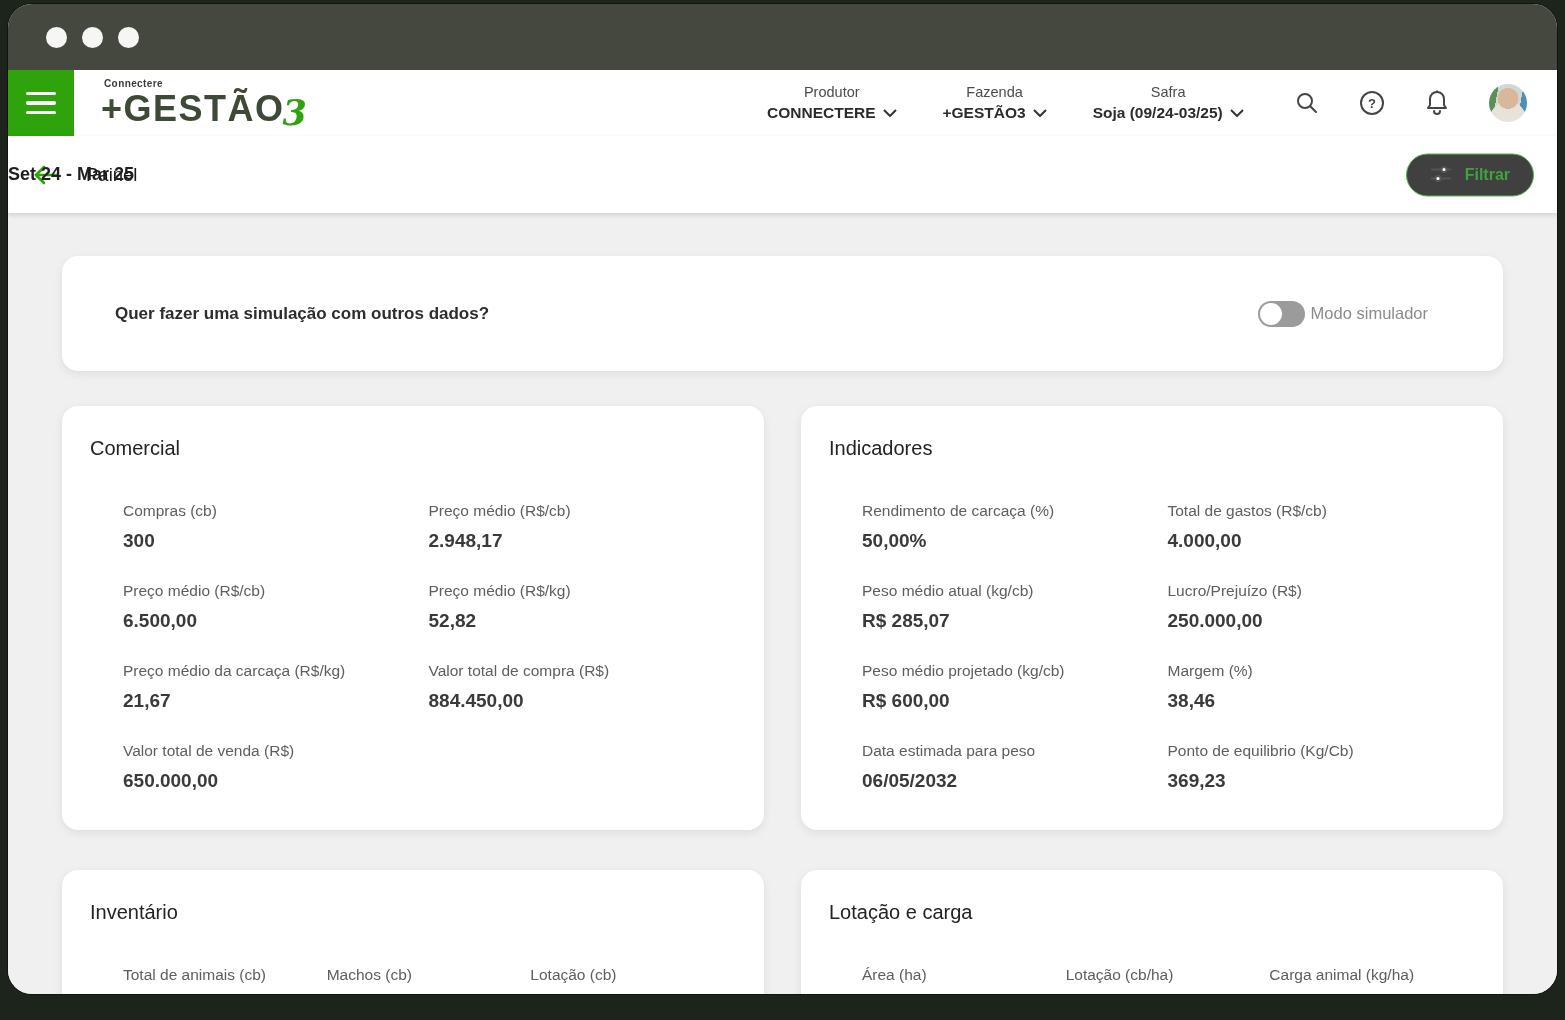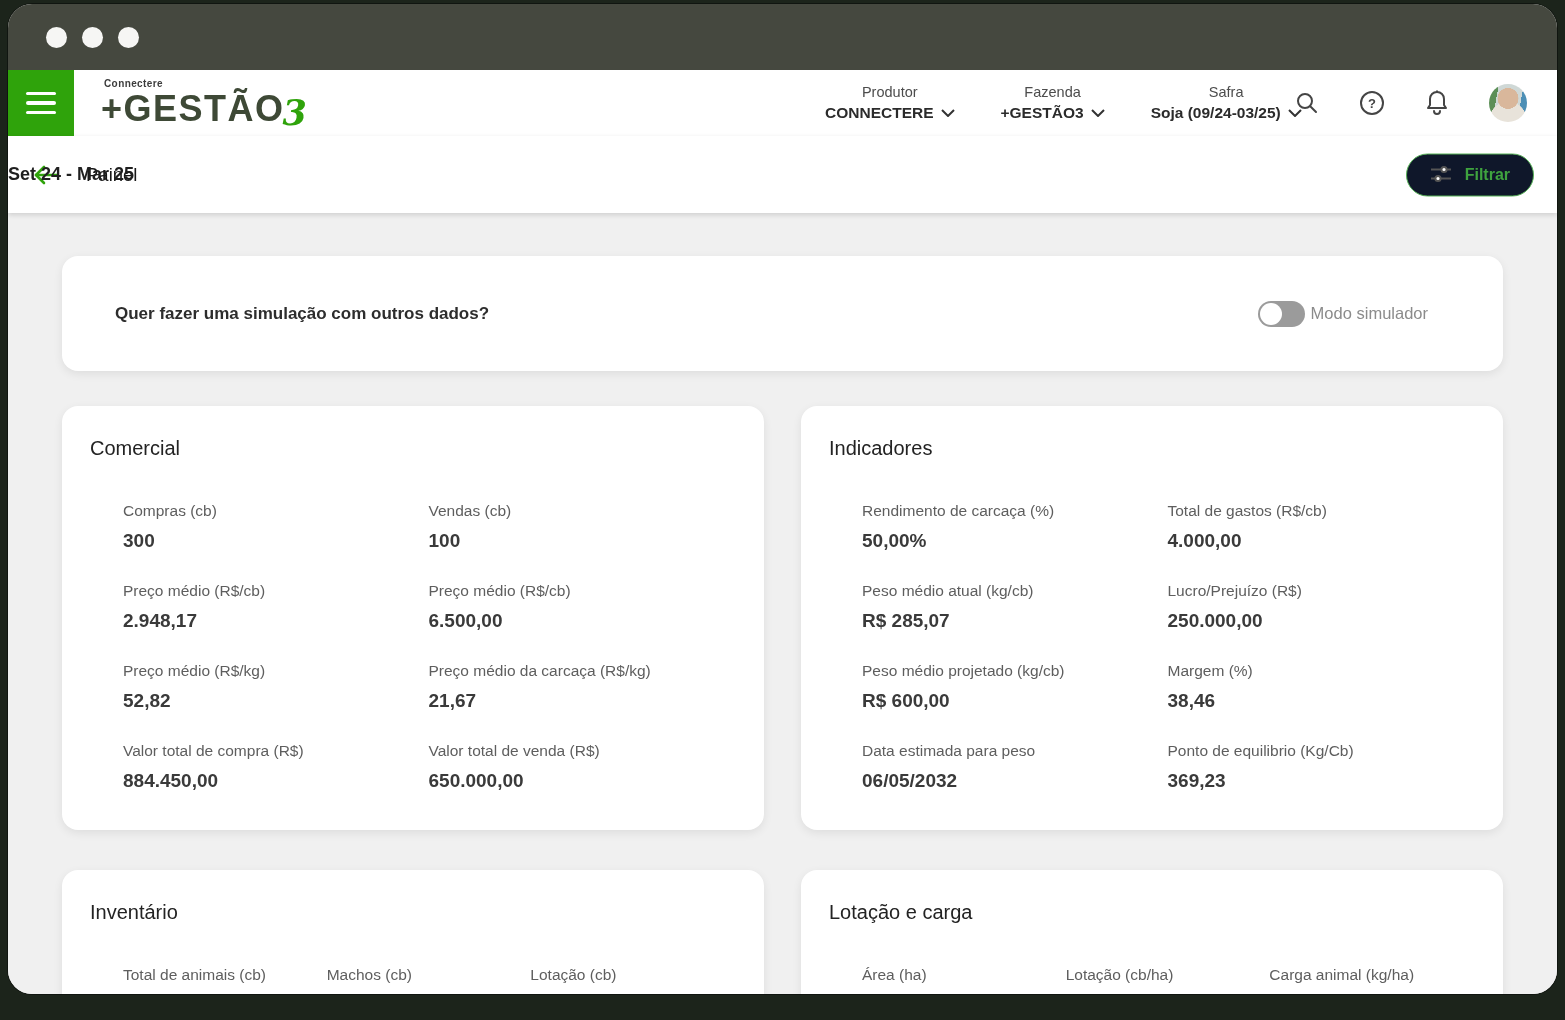--- a/index.html
+++ b/index.html
@@ -33,21 +33,21 @@
     display:flex; flex-direction:column; align-items:center; justify-content:center;
     gap:6px; cursor:pointer;
   }
   .menu-square span { display:block; width:30px; height:3.5px; background:#ffffff; border-radius:2px; }
   .logo { margin-left:27px; display:flex; flex-direction:column; line-height:1; }
   .logo-top { font-size:10px; font-weight:bold; color:#3c3c3c; letter-spacing:0.4px; margin-left:3px; margin-bottom:2px; }
   .logo-row { display:flex; align-items:flex-end; }
   .logo-main { font-size:36px; font-weight:700; color:#3e4936; letter-spacing:1.5px; }
   .logo-digit { font-size:35px; font-weight:bold; font-style:italic; color:#2fa30b;
     font-family:"DejaVu Serif", serif; line-height:0.8; margin-left:-2px; }
-  .nav-dropdowns { position:absolute; left:817px; top:0; height:100%; display:flex; align-items:center; gap:46px; }
+  .nav-dropdowns { position:absolute; left:759px; top:0; height:100%; display:flex; align-items:center; gap:46px; }
   .dropdown { display:flex; flex-direction:column; align-items:center; cursor:pointer; }
   .dd-label { font-size:14.5px; color:#4c4c4c; margin-bottom:4px; }
   .dd-value-row { display:flex; align-items:center; gap:7px; }
   .dd-value { font-size:15.5px; font-weight:600; color:#2b2b2b; }
   .nav-icons { position:absolute; right:30px; top:0; height:100%; display:flex; align-items:center; gap:40px; }
   .icon-btn { background:none; border:none; cursor:pointer; display:flex; align-items:center; }
   .avatar {
     width:38px; height:38px; border-radius:50%; cursor:pointer; border:none;
     background:
       radial-gradient(circle at 50% 38%, #d9b79b 0 34%, transparent 35%),
@@ -60,21 +60,21 @@
     height:77px; flex:0 0 77px; background:#ffffff; position:relative;
     display:flex; align-items:center; box-shadow:0 2px 5px rgba(0,0,0,0.14);
     z-index:2;
   }
   .back-group { display:flex; align-items:center; margin-left:25px; gap:27px; }
   .back-btn { background:none; border:none; cursor:pointer; display:flex; }
   .page-title { font-size:18.5px; color:#171717; }
   .period { position:absolute; left:0; right:0; font-size:18px; font-weight:bold; color:#1f1f1f; pointer-events:none; }
   .filter-btn {
     position:absolute; right:23px; top:50%; transform:translateY(-50%);
-    height:43px; padding:12px 23px; background:#0f172a; border:1.6px solid #57b257;
+    height:43px; padding:12px 23px; background:#404040; border:1.6px solid #57b257;
     border-radius:22px; display:flex; align-items:center; gap:13px; cursor:pointer;
   }
   .filter-label { font-size:16px; font-weight:600; color:#3fa33f; }
 
   
   .content { flex:1 1 auto; background:#f0f0f0; overflow:hidden; padding:43px 54px 0 54px; }
 
   .sim-card {
     height:115px; background:#fff; border-radius:16px;
     box-shadow:0 3px 10px rgba(0,0,0,0.08);
@@ -218,24 +218,20 @@
     <div class="cards-row">
 
       <div class="card tall">
         <div class="card-title">Comercial</div>
         <div class="fields">
           <div class="field">
             <div class="field-label">Compras (cb)</div>
             <div class="field-value">300</div>
           </div>
           <div class="field">
-            <div class="field-label">Vendas (cb)</div>
-            <div class="field-value">100</div>
-          </div>
-          <div class="field">
             <div class="field-label">Preço médio (R$/cb)</div>
             <div class="field-value">2.948,17</div>
           </div>
           <div class="field">
             <div class="field-label">Preço médio (R$/cb)</div>
             <div class="field-value">6.500,00</div>
           </div>
           <div class="field">
             <div class="field-label">Preço médio (R$/kg)</div>
             <div class="field-value">52,82</div>

